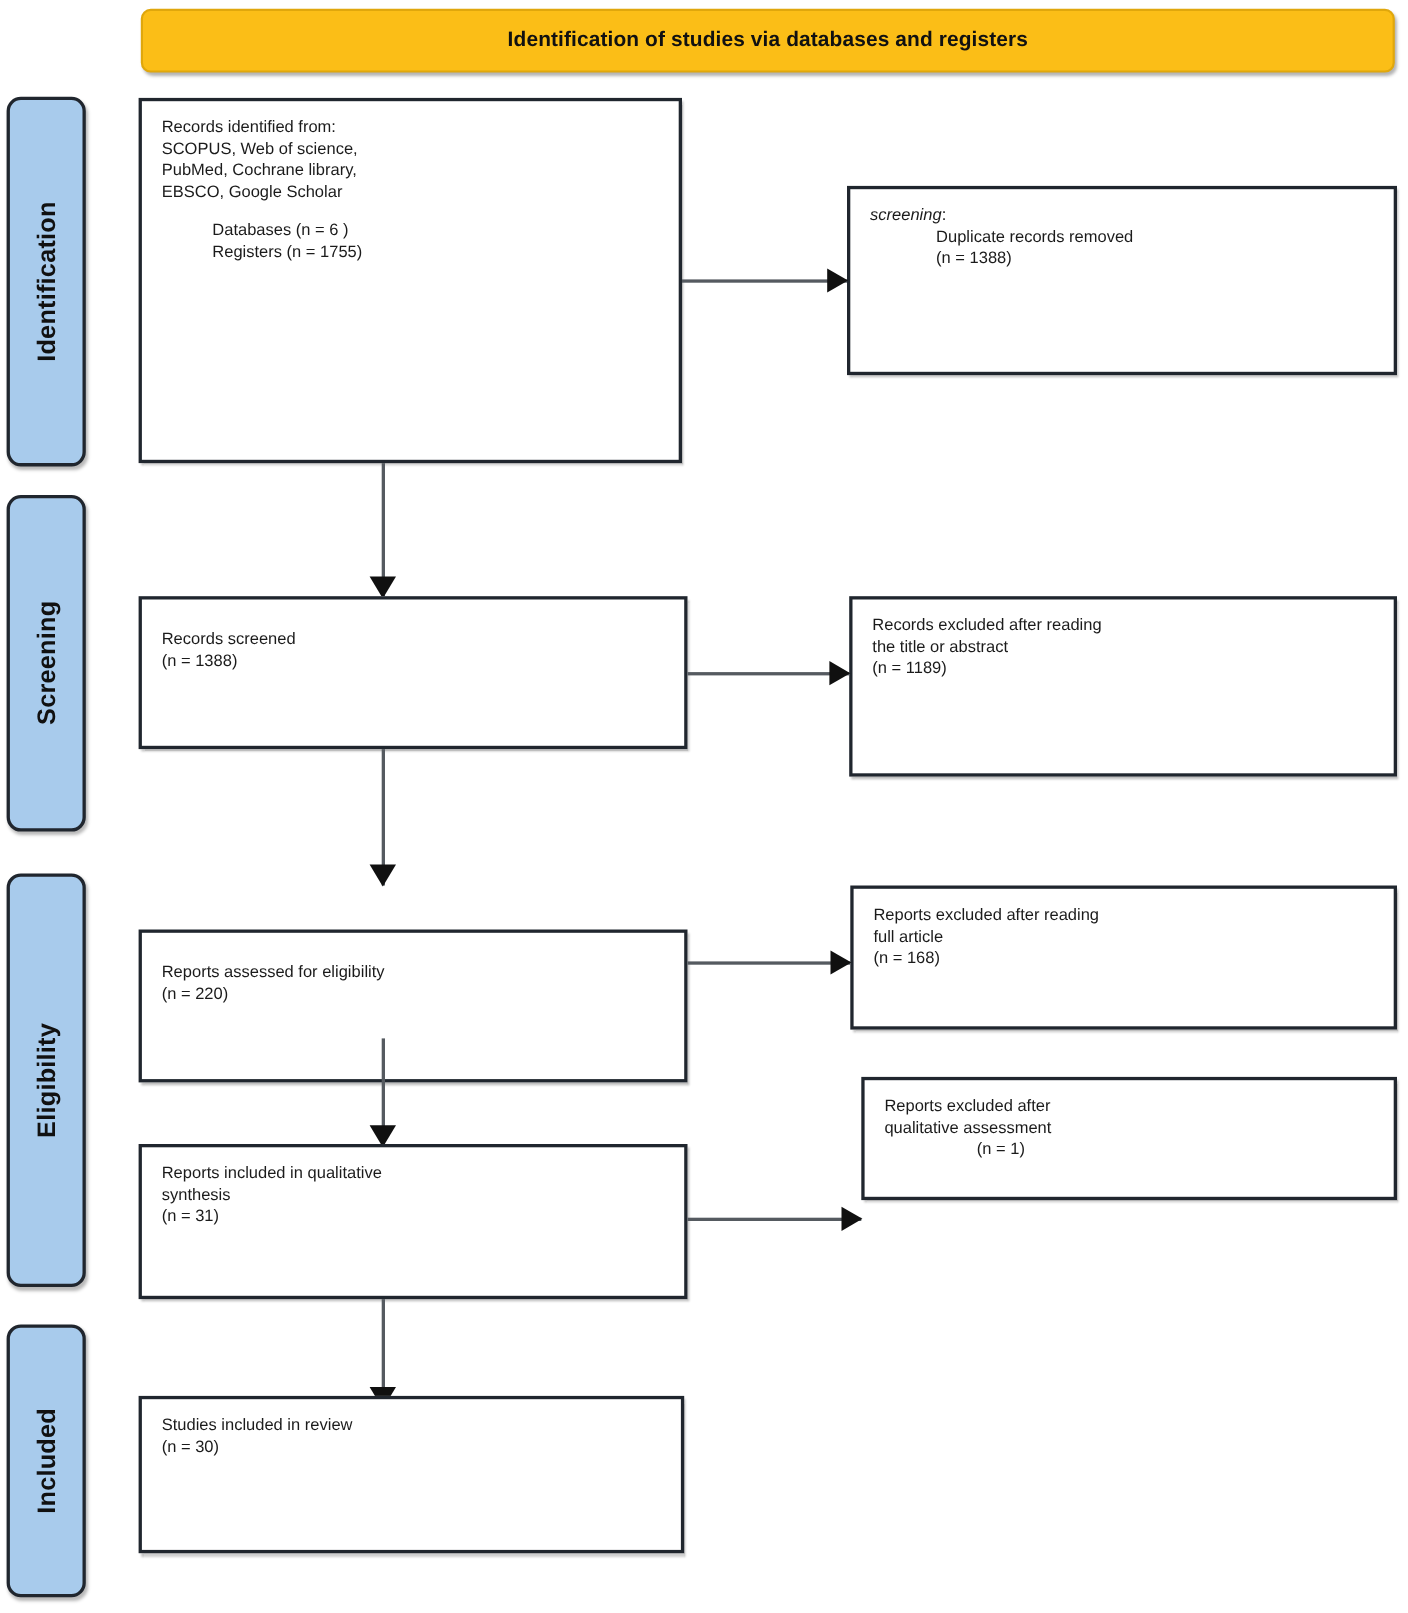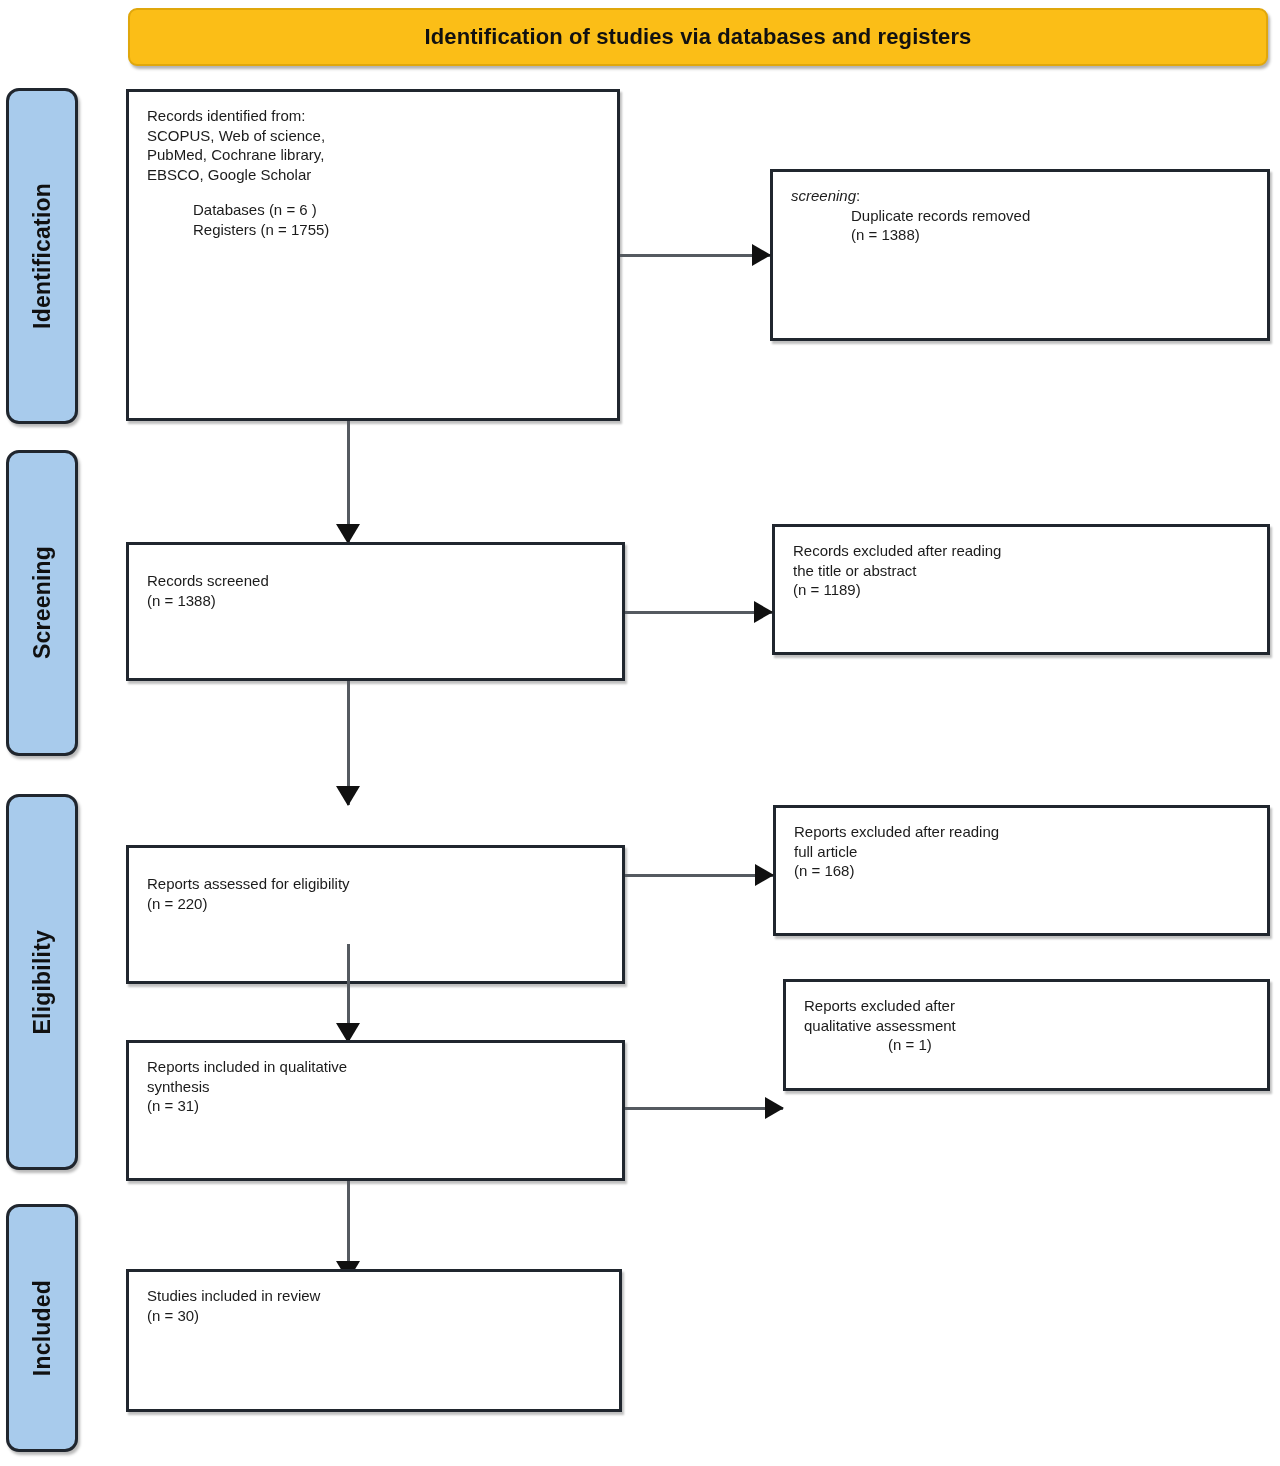--- a/index.html
+++ b/index.html
@@ -28,21 +28,21 @@
     background: #fbbe17;
     border: 2px solid #e0a70c;
     border-radius: 9px;
     box-shadow: 2px 3px 3px rgba(0,0,0,0.30);
     display: flex;
     align-items: center;
     justify-content: center;
     box-sizing: border-box;
   }
   .banner-text {
-    font-size: 22px;
+    font-size: 19px;
     font-weight: bold;
     color: #111111;
     letter-spacing: .1px;
     text-align: center;
   }
 
   
   .phase {
     position: absolute;
     left: 6px;
@@ -170,21 +170,21 @@
   <div class="conn-v" style="left:336px; top:421px; width:24px; height:122px;">
     <div class="shaft"></div>
     <div class="head"></div>
   </div>
 
   <div class="box" style="left:126px; top:542px; width:499px; height:139px; padding-top:26px;">
     <div class="line">Records screened</div>
     <div class="line">(n = 1388)</div>
   </div>
 
-  <div class="box" style="left:772px; top:524px; width:498px; height:131px;">
+  <div class="box" style="left:772px; top:542px; width:498px; height:164px;">
     <div class="line">Records excluded after reading</div>
     <div class="line">the title or abstract</div>
     <div class="line">(n = 1189)</div>
   </div>
 
   <div class="conn-h" style="left:625px; top:600px; width:147px; height:24px;">
     <div class="shaft"></div>
     <div class="head"></div>
   </div>
 

